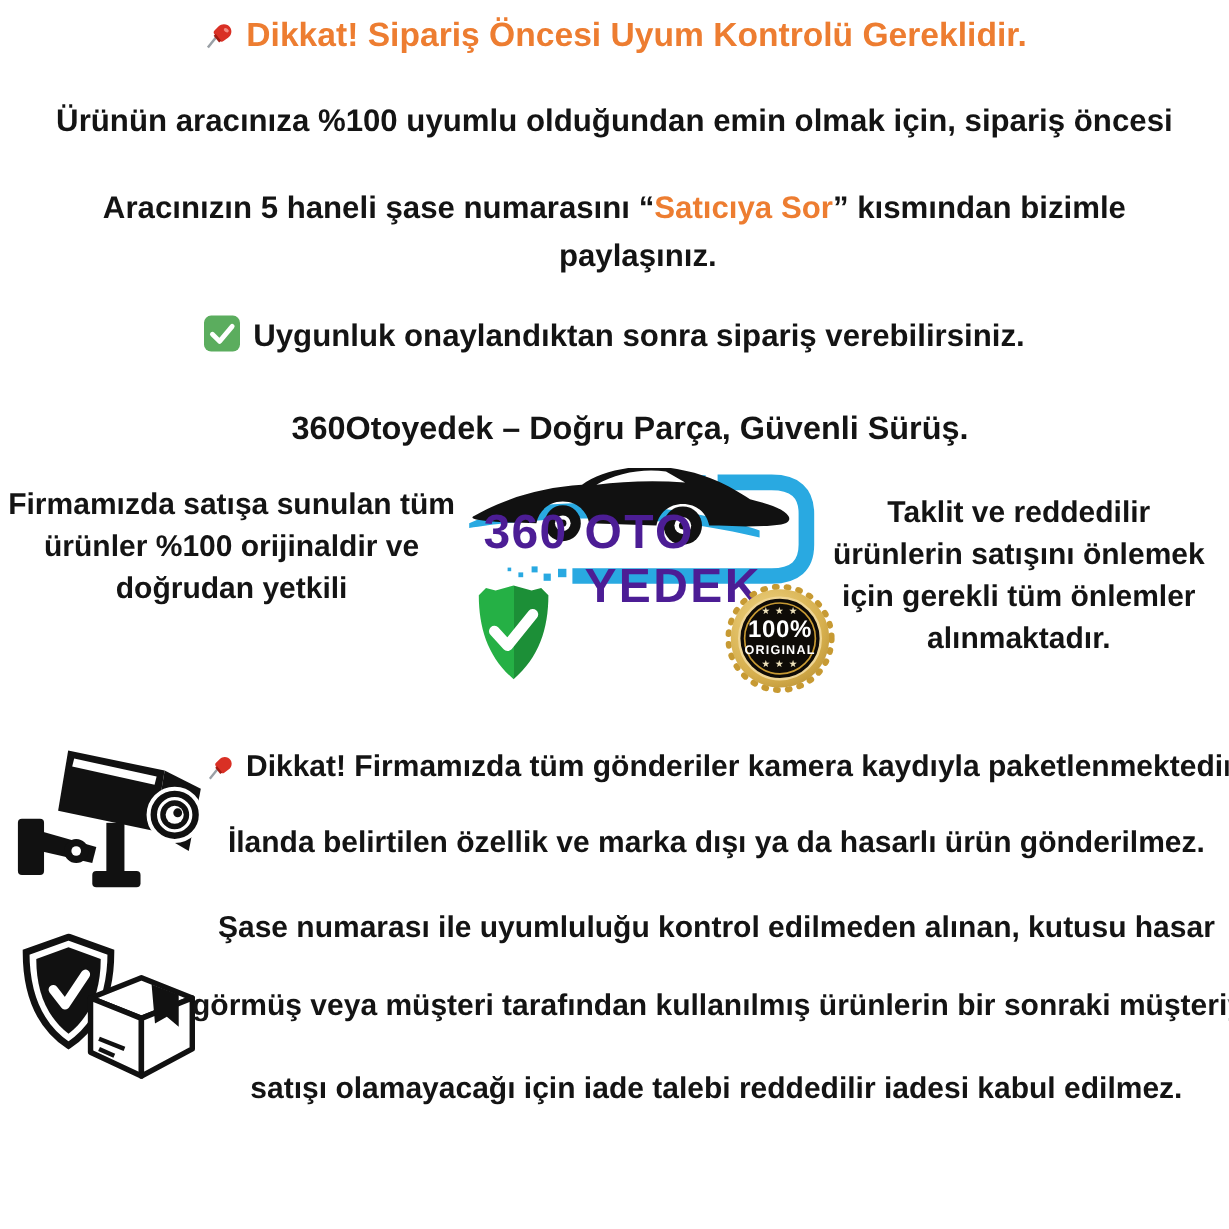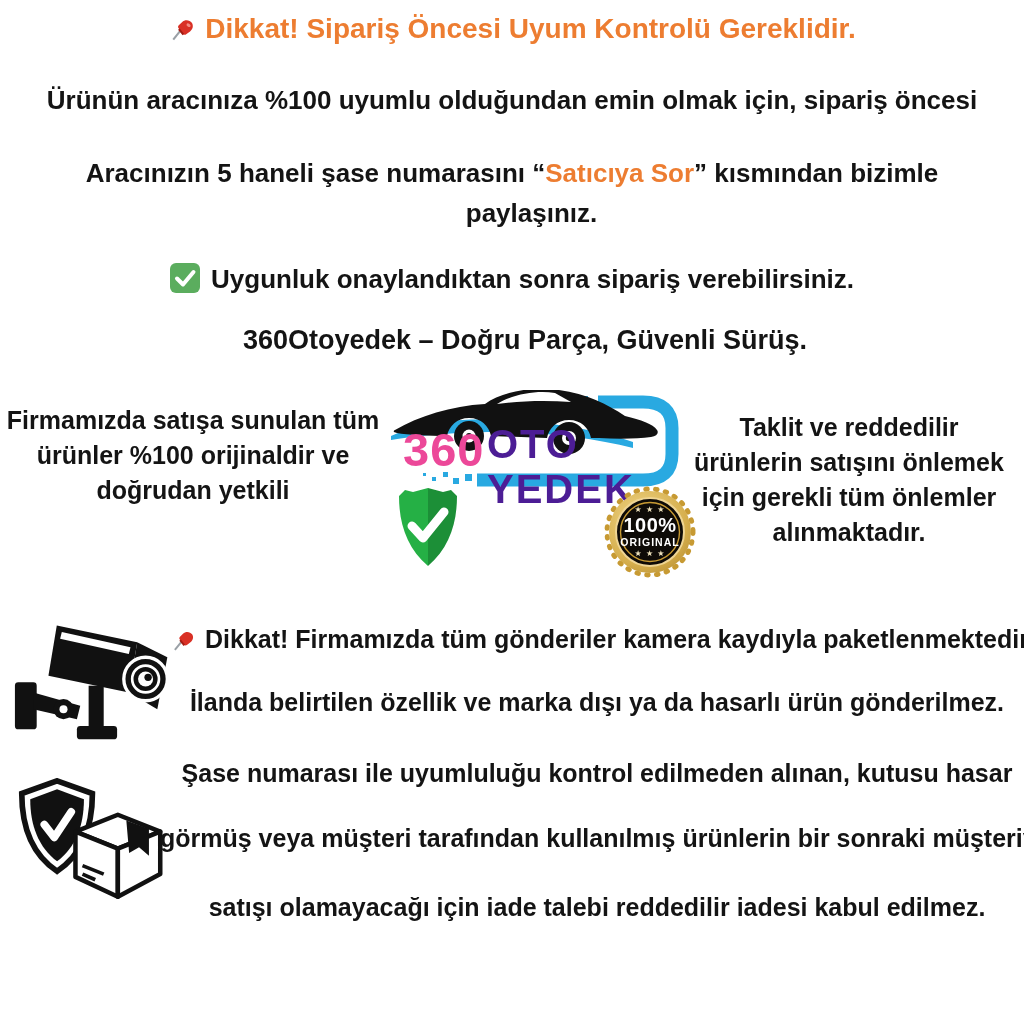--- a/index.html
+++ b/index.html
@@ -8,31 +8,31 @@
     font-family:"Liberation Sans","DejaVu Sans",sans-serif;font-weight:bold;color:#141414;
   }
   .line{position:absolute;white-space:nowrap;text-align:center;}
   .full{left:0;right:0;}
   .title{top:13px;font-size:28px;color:#ED7D31;}
   .l1{top:85px;font-size:26px;}
   .l2a{top:158px;font-size:26px;}
   .l2b{top:198px;font-size:26px;margin-left:39px;}
   .hl{color:#ED7D31;}
   .check-line{top:263px;font-size:26px;}
-  .slogan{top:325px;font-size:27px;margin-left:26px;}
+  .slogan{top:342px;font-size:27px;margin-left:26px;}
   .icon-inline{display:inline-block;vertical-align:-6px;margin-right:9px;}
   .checkbox{display:inline-block;vertical-align:-5px;margin-right:11px;width:30px;height:30px;
     background:#5BAD5E;border-radius:6px;position:relative;}
   .checkbox svg{position:absolute;inset:0;}
   
   .col-left{position:absolute;left:2px;top:403px;width:382px;font-size:25px;line-height:35px;text-align:center;}
   .col-right{position:absolute;left:676px;top:410px;width:346px;font-size:25px;line-height:35px;text-align:center;}
   .logo-box{position:absolute;left:385px;top:390px;width:306px;height:196px;}
   .logo-box .art{position:absolute;inset:0;}
-  .logo-360{position:absolute;left:18px;top:32px;font-size:47px;color:#ec4899;letter-spacing:1px;}
+  .logo-360{position:absolute;left:18px;top:32px;font-size:40px;color:#4c1d95;letter-spacing:1px;}
   .logo-name{position:absolute;left:102px;top:32px;font-size:40px;color:#4c1d95;letter-spacing:2px;}
   .shield-badge{position:absolute;left:8px;top:96px;width:70px;height:82px;}
   .gold-badge{position:absolute;left:218px;top:95px;width:94px;height:94px;}
   .gold-badge .face{position:absolute;inset:0;display:flex;flex-direction:column;align-items:center;justify-content:center;color:#ffffff;line-height:1.05;}
   .gold-badge .stars{font-size:8px;color:#EFE3BC;letter-spacing:1px;}
   .gold-badge .pct{font-size:20px;letter-spacing:0.5px;margin:1px 0;}
   .gold-badge .orig{font-size:10.5px;letter-spacing:1px;margin-bottom:1px;}
   
   .camera-icon{position:absolute;left:12px;top:612px;width:170px;height:134px;}
   .shieldbox-icon{position:absolute;left:12px;top:778px;width:158px;height:130px;}

